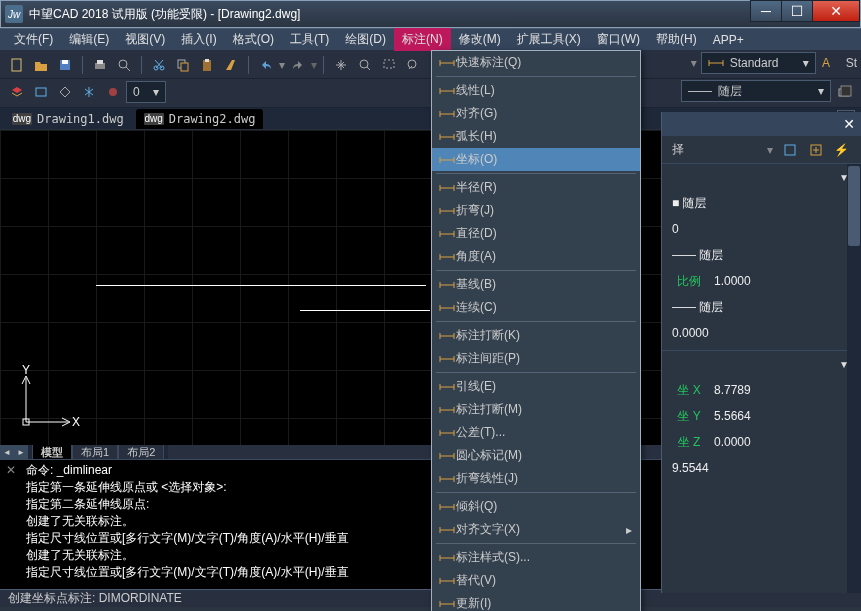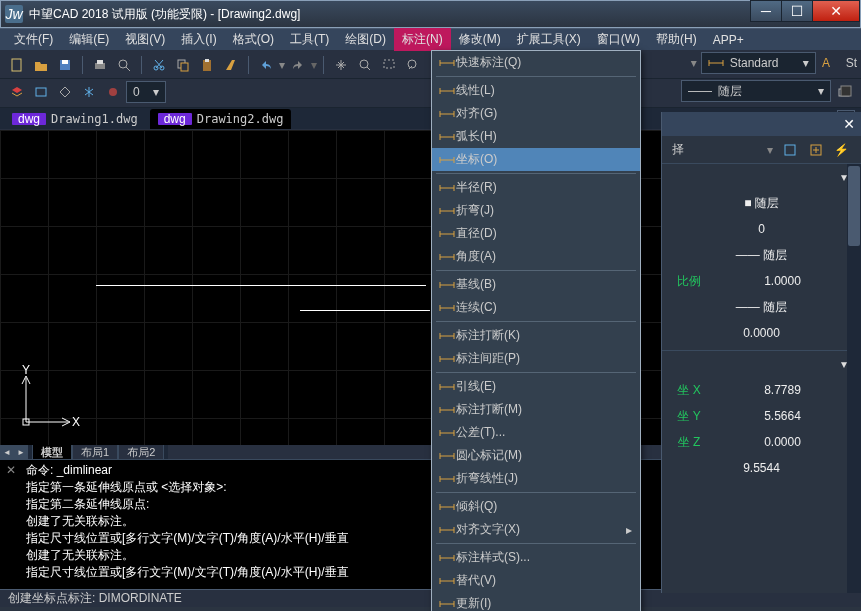--- a/index.html
+++ b/index.html
@@ -1,19 +1,19 @@
 <!DOCTYPE html>
 <html><head>
 <meta charset="utf-8">
 <style>
 *{box-sizing:border-box;margin:0;padding:0;font-family:"Microsoft YaHei",SimSun,sans-serif;font-size:12px;color:#ccc;user-select:none}
 body{background:#2b3441;width:861px;height:611px;overflow:hidden;position:relative}
 
 .titlebar{height:28px;background:linear-gradient(#3a4a5e,#2b3441);border:1px solid #8aa0b8;display:flex;align-items:center;padding-left:4px}
-.titlebar .appicon{width:18px;height:18px;background:#4a6e8c;border-radius:2px;margin-right:6px;display:flex;align-items:center;justify-content:center;color:#fff;font-style:italic;font-size:14px}
+.titlebar .appicon{width:18px;height:18px;background:#4a6e8c;border-radius:2px;margin-right:6px;display:flex;align-items:center;justify-content:center;color:#fff;font-style:italic;font-size:10px}
 .titlebar .title{color:#fff;flex:1}
 .winbtns{display:flex;height:22px;margin-top:-6px}
 .winbtn{width:32px;height:22px;display:flex;align-items:center;justify-content:center;background:linear-gradient(#506a84,#3a4a5e);border:1px solid #1a2430;margin-left:-1px;color:#fff;font-size:14px}
 .winbtn.close{background:linear-gradient(#e06050,#c02010);width:48px}
 
 .menubar{height:22px;background:#35455c;display:flex;align-items:center;padding:0 6px;border-top:1px solid #4a5a70}
 .menubar span{padding:3px 8px;color:#e0e0e0;cursor:default}
 .menubar span.active{background:#be185d}
 
 .toolbars{background:#283040;padding:4px 6px 2px;display:flex;flex-wrap:wrap;align-items:center;gap:2px;border-bottom:1px solid #1a2430}
@@ -24,21 +24,21 @@
 
 .rightcombos{position:absolute;right:4px;top:52px;display:flex;gap:4px;align-items:center;z-index:2}
 .rightcombos2{position:absolute;right:4px;top:80px;display:flex;gap:4px;align-items:center;z-index:2}
 
 .main{display:flex;height:calc(100% - 28px - 22px - 62px - 18px)}
 
 .canvas-area{flex:1;display:flex;flex-direction:column;background:#000}
 .doc-tabs{height:22px;background:#1e2838;display:flex;align-items:center;padding:0 4px;border-bottom:1px solid #283040}
 .doc-tab{height:20px;display:flex;align-items:center;gap:5px;padding:0 8px;margin-right:4px;border-radius:3px 3px 0 0}
 .doc-tab.active{background:#000}
-.doc-tab .dicon{width:34px;height:12px;background:#6d28d9;border-radius:1px;font-size:12px;display:flex;align-items:center;justify-content:center;color:#fff}
+.doc-tab .dicon{width:20px;height:12px;background:#404040;border-radius:1px;font-size:10px;display:flex;align-items:center;justify-content:center;color:#fff}
 .doc-tab .dname{font-family:SimSun,monospace}
 .doc-tabs .newtab{width:18px;height:18px;border:1px solid #4a5a70;margin-left:auto;margin-right:2px;display:flex;align-items:center;justify-content:center}
 .viewport{flex:1;position:relative;background:#000;overflow:hidden}
 .grid{position:absolute;inset:0;background-image:linear-gradient(#1a1a1a 1px,transparent 1px),linear-gradient(90deg,#1a1a1a 1px,transparent 1px);background-size:48px 48px}
 .ucs{position:absolute;left:18px;bottom:15px;color:#fff;font-family:monospace}
 .ucs svg{overflow:visible}
 .hline1{position:absolute;left:96px;top:155px;width:330px;height:0;border-top:1px solid #fff}
 .hline2{position:absolute;left:300px;top:180px;width:130px;height:0;border-top:1px solid #fff}
 .scrollh{height:14px;background:#283040;display:flex;align-items:center}
 .scrollh .arrow{width:14px;height:14px;background:#3a4a5e;display:flex;align-items:center;justify-content:center;font-size:8px}
@@ -64,21 +64,21 @@
 .props{position:absolute;right:0;top:112px;width:200px;bottom:18px;background:#2b3441;border-left:1px solid #4a5a70;z-index:10}
 .props .phdr{height:24px;background:#35455c;display:flex;align-items:center;justify-content:flex-end;padding:0 6px;gap:8px}
 .props .phdr .x{color:#fff;font-size:14px}
 .props .psel{height:28px;display:flex;align-items:center;padding:0 10px;gap:8px;border-bottom:1px solid #3a4a5e}
 .props .psel .seltxt{flex:1}
 .props .pibtn{width:18px;height:18px;display:flex;align-items:center;justify-content:center}
 .props .section{padding:4px 0}
 .props .secthdr{height:22px;display:flex;align-items:center;justify-content:flex-end;padding:0 14px}
 .props .secthdr .tri{transform:rotate(180deg);color:#ddd}
 .props .prow{height:26px;display:flex;align-items:center;padding:0 10px}
-.props .prow .pval{flex:1;text-align:center;color:#eee}
+.props .prow .pval{flex:1;color:#eee}
 .props .prow .pkey{width:42px;text-align:center;color:#22c55e;padding-right:8px}
 .props .sep{height:1px;background:#3a4a5e;margin:0}
 .props .scroll{position:absolute;right:0;top:52px;bottom:0;width:14px;background:#1e2838}
 .props .scroll .thumb{position:absolute;left:1px;right:1px;top:2px;height:80px;background:#4a5a70;border-radius:2px}
 
 svg{display:block}
 </style>
 </head>
 <body>
 

